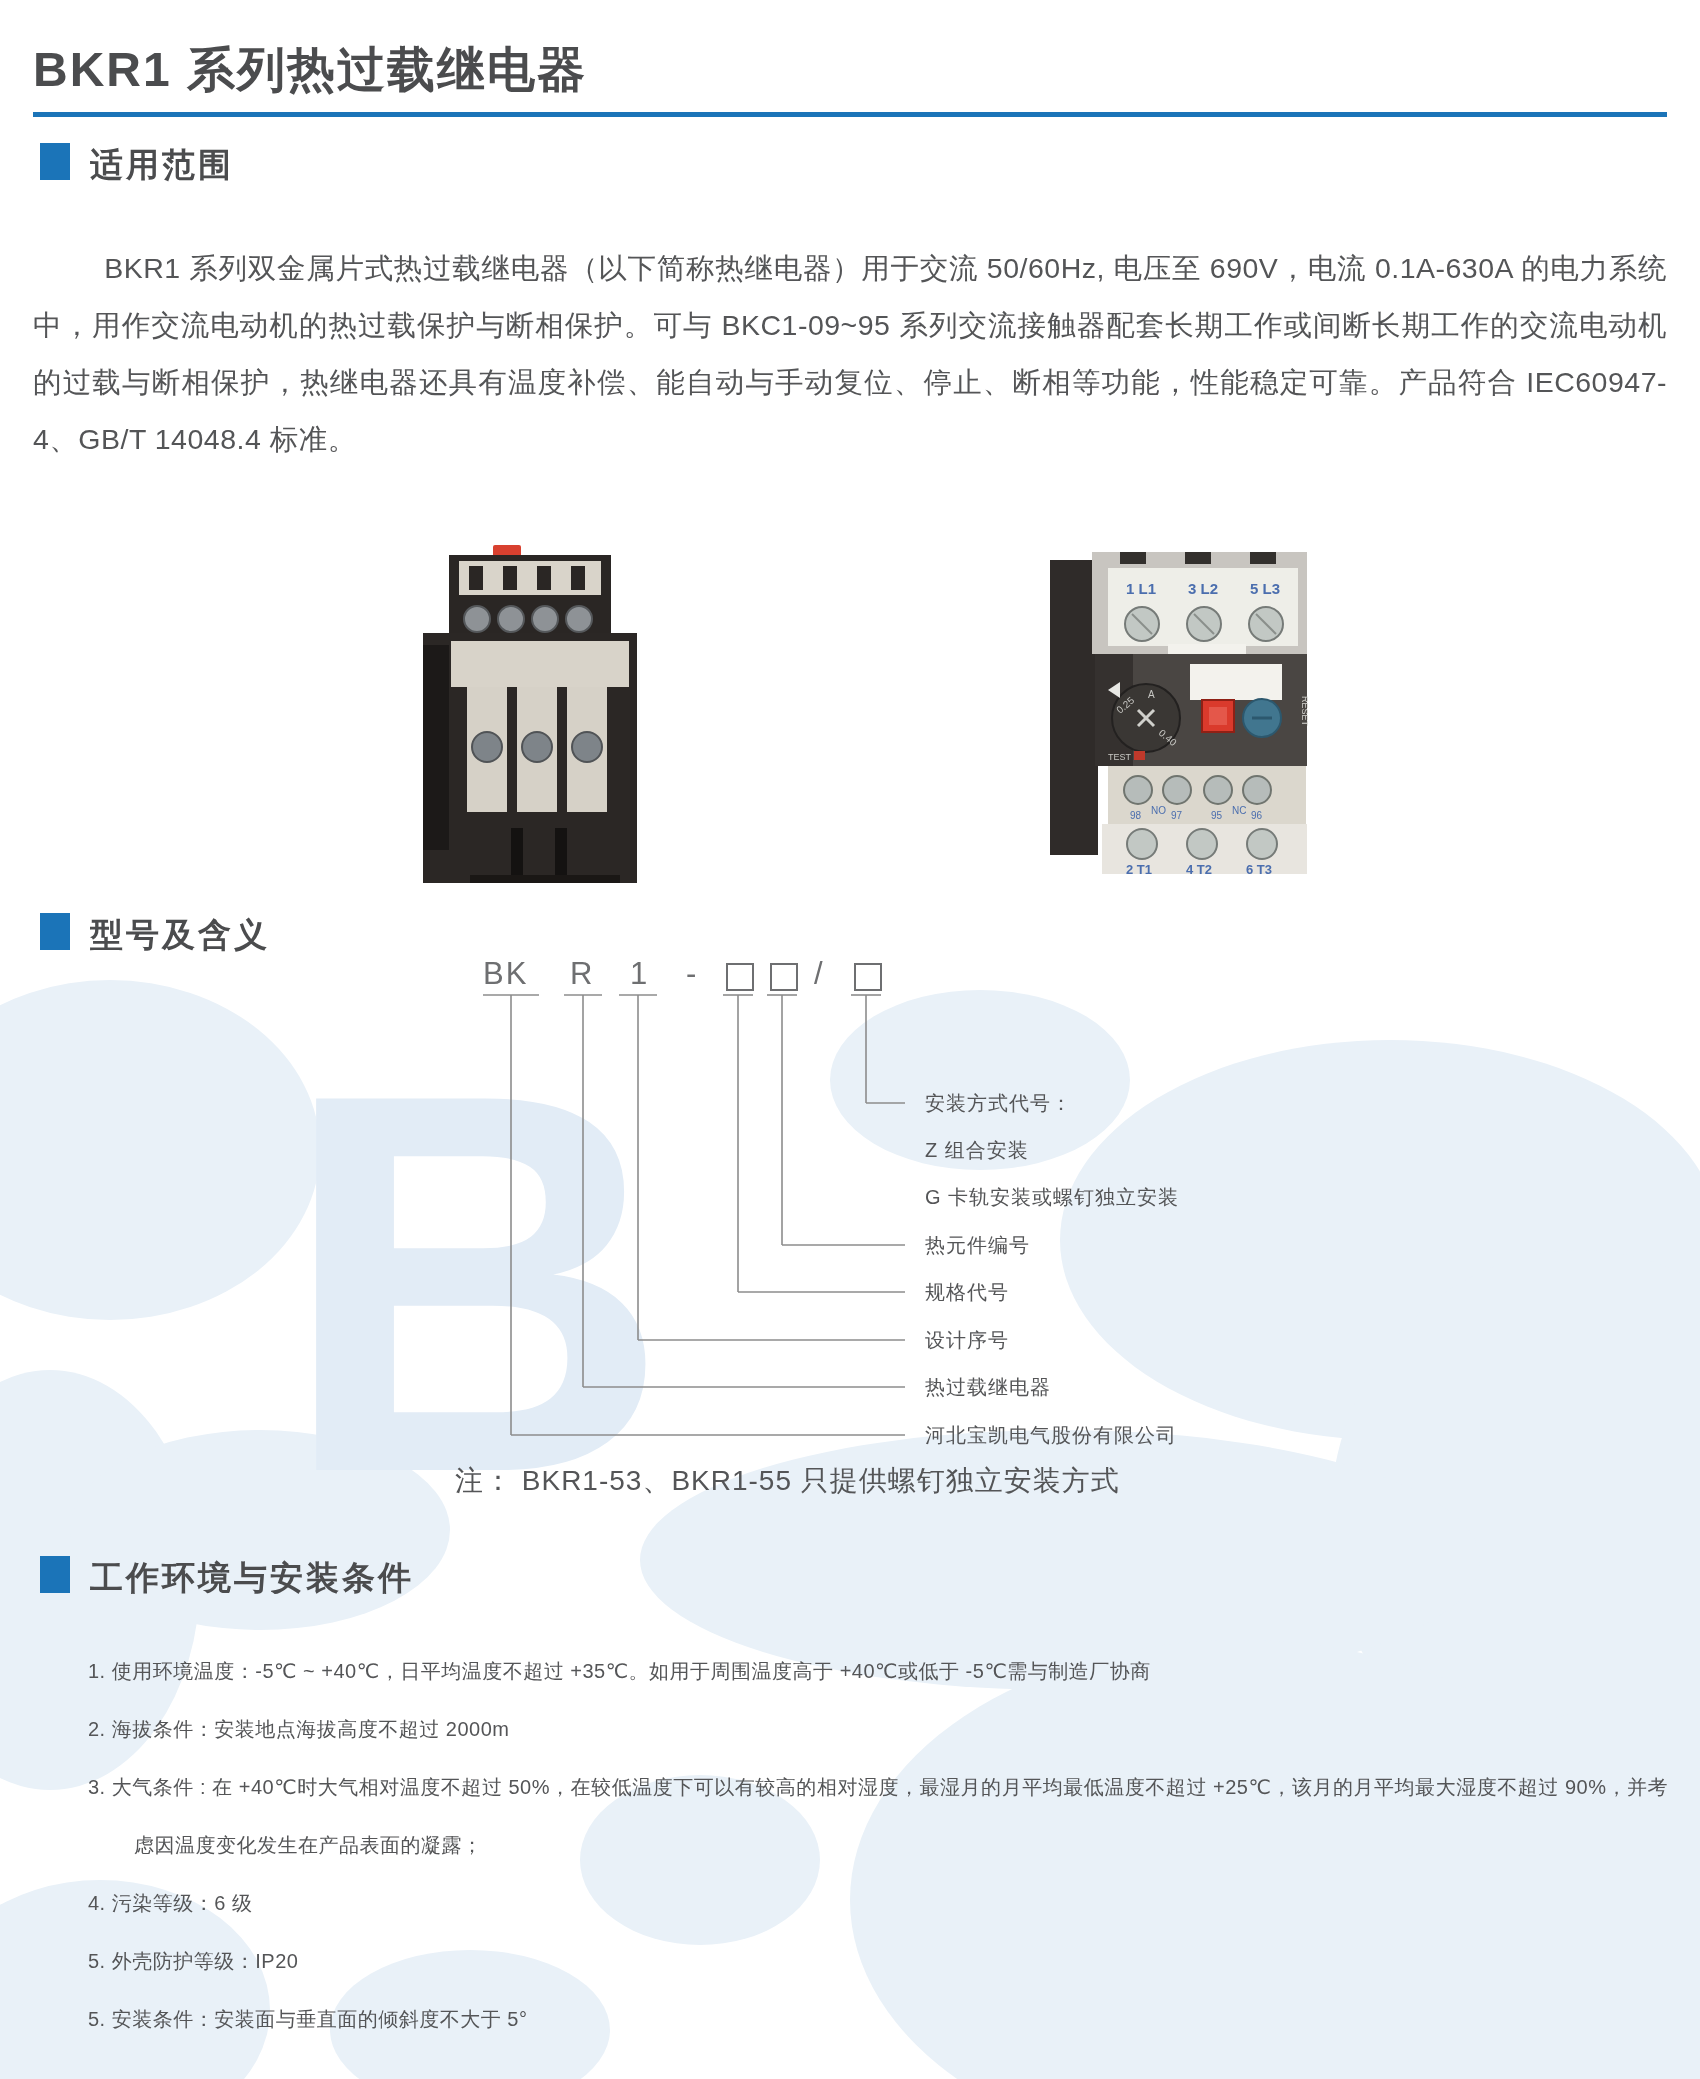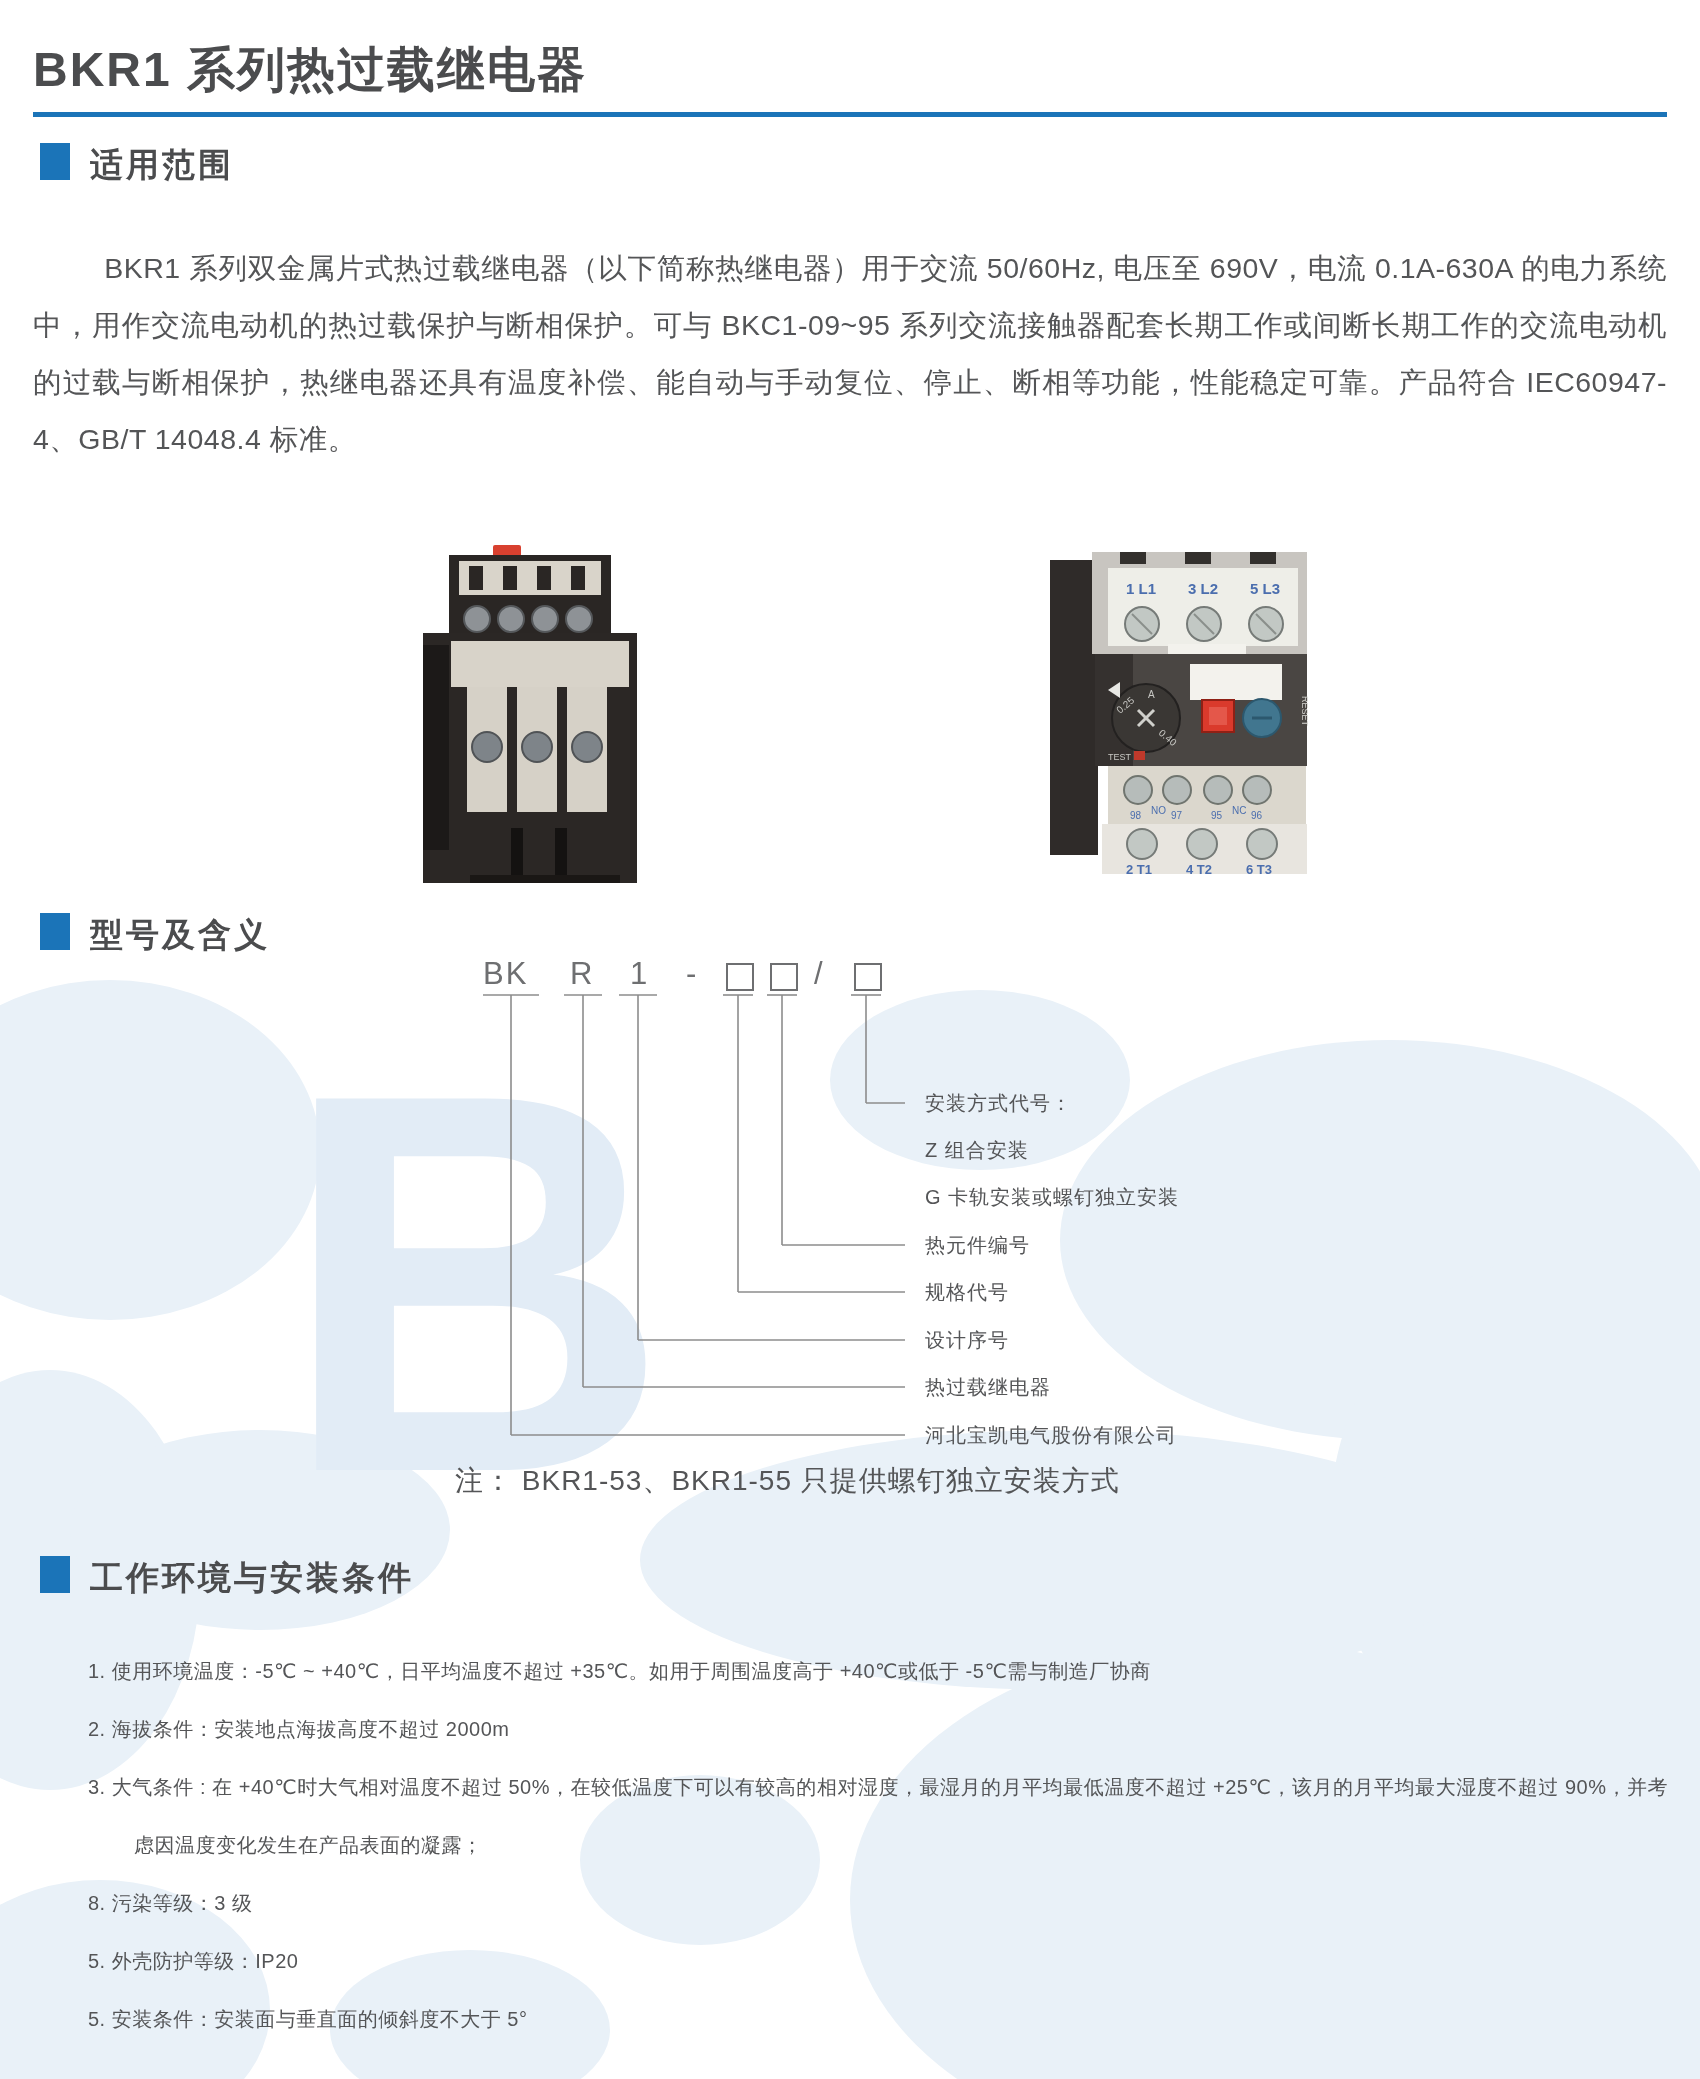--- a/index.html
+++ b/index.html
@@ -246,18 +246,18 @@
 
   <div class="abs sec-head" style="left:40px;top:1556px;">
     <div class="sec-square"></div>
     <div class="sec-title">工作环境与安装条件</div>
   </div>
 
   <div class="abs cond-list">
     <div class="cond-item">1. 使用环境温度：-5℃ ~ +40℃，日平均温度不超过 +35℃。如用于周围温度高于 +40℃或低于 -5℃需与制造厂协商</div>
     <div class="cond-item">2. 海拔条件：安装地点海拔高度不超过 2000m</div>
     <div class="cond-item">3. 大气条件 : 在 +40℃时大气相对温度不超过 50%，在较低温度下可以有较高的相对湿度，最湿月的月平均最低温度不超过 +25℃，该月的月平均最大湿度不超过 90%，并考虑因温度变化发生在产品表面的凝露；</div>
-    <div class="cond-item">8. 污染等级：3 级</div>
+    <div class="cond-item">4. 污染等级：6 级</div>
     <div class="cond-item">5. 外壳防护等级：IP20</div>
     <div class="cond-item">5. 安装条件：安装面与垂直面的倾斜度不大于 5°</div>
   </div>
 
 </div>
 
 </body></html>

